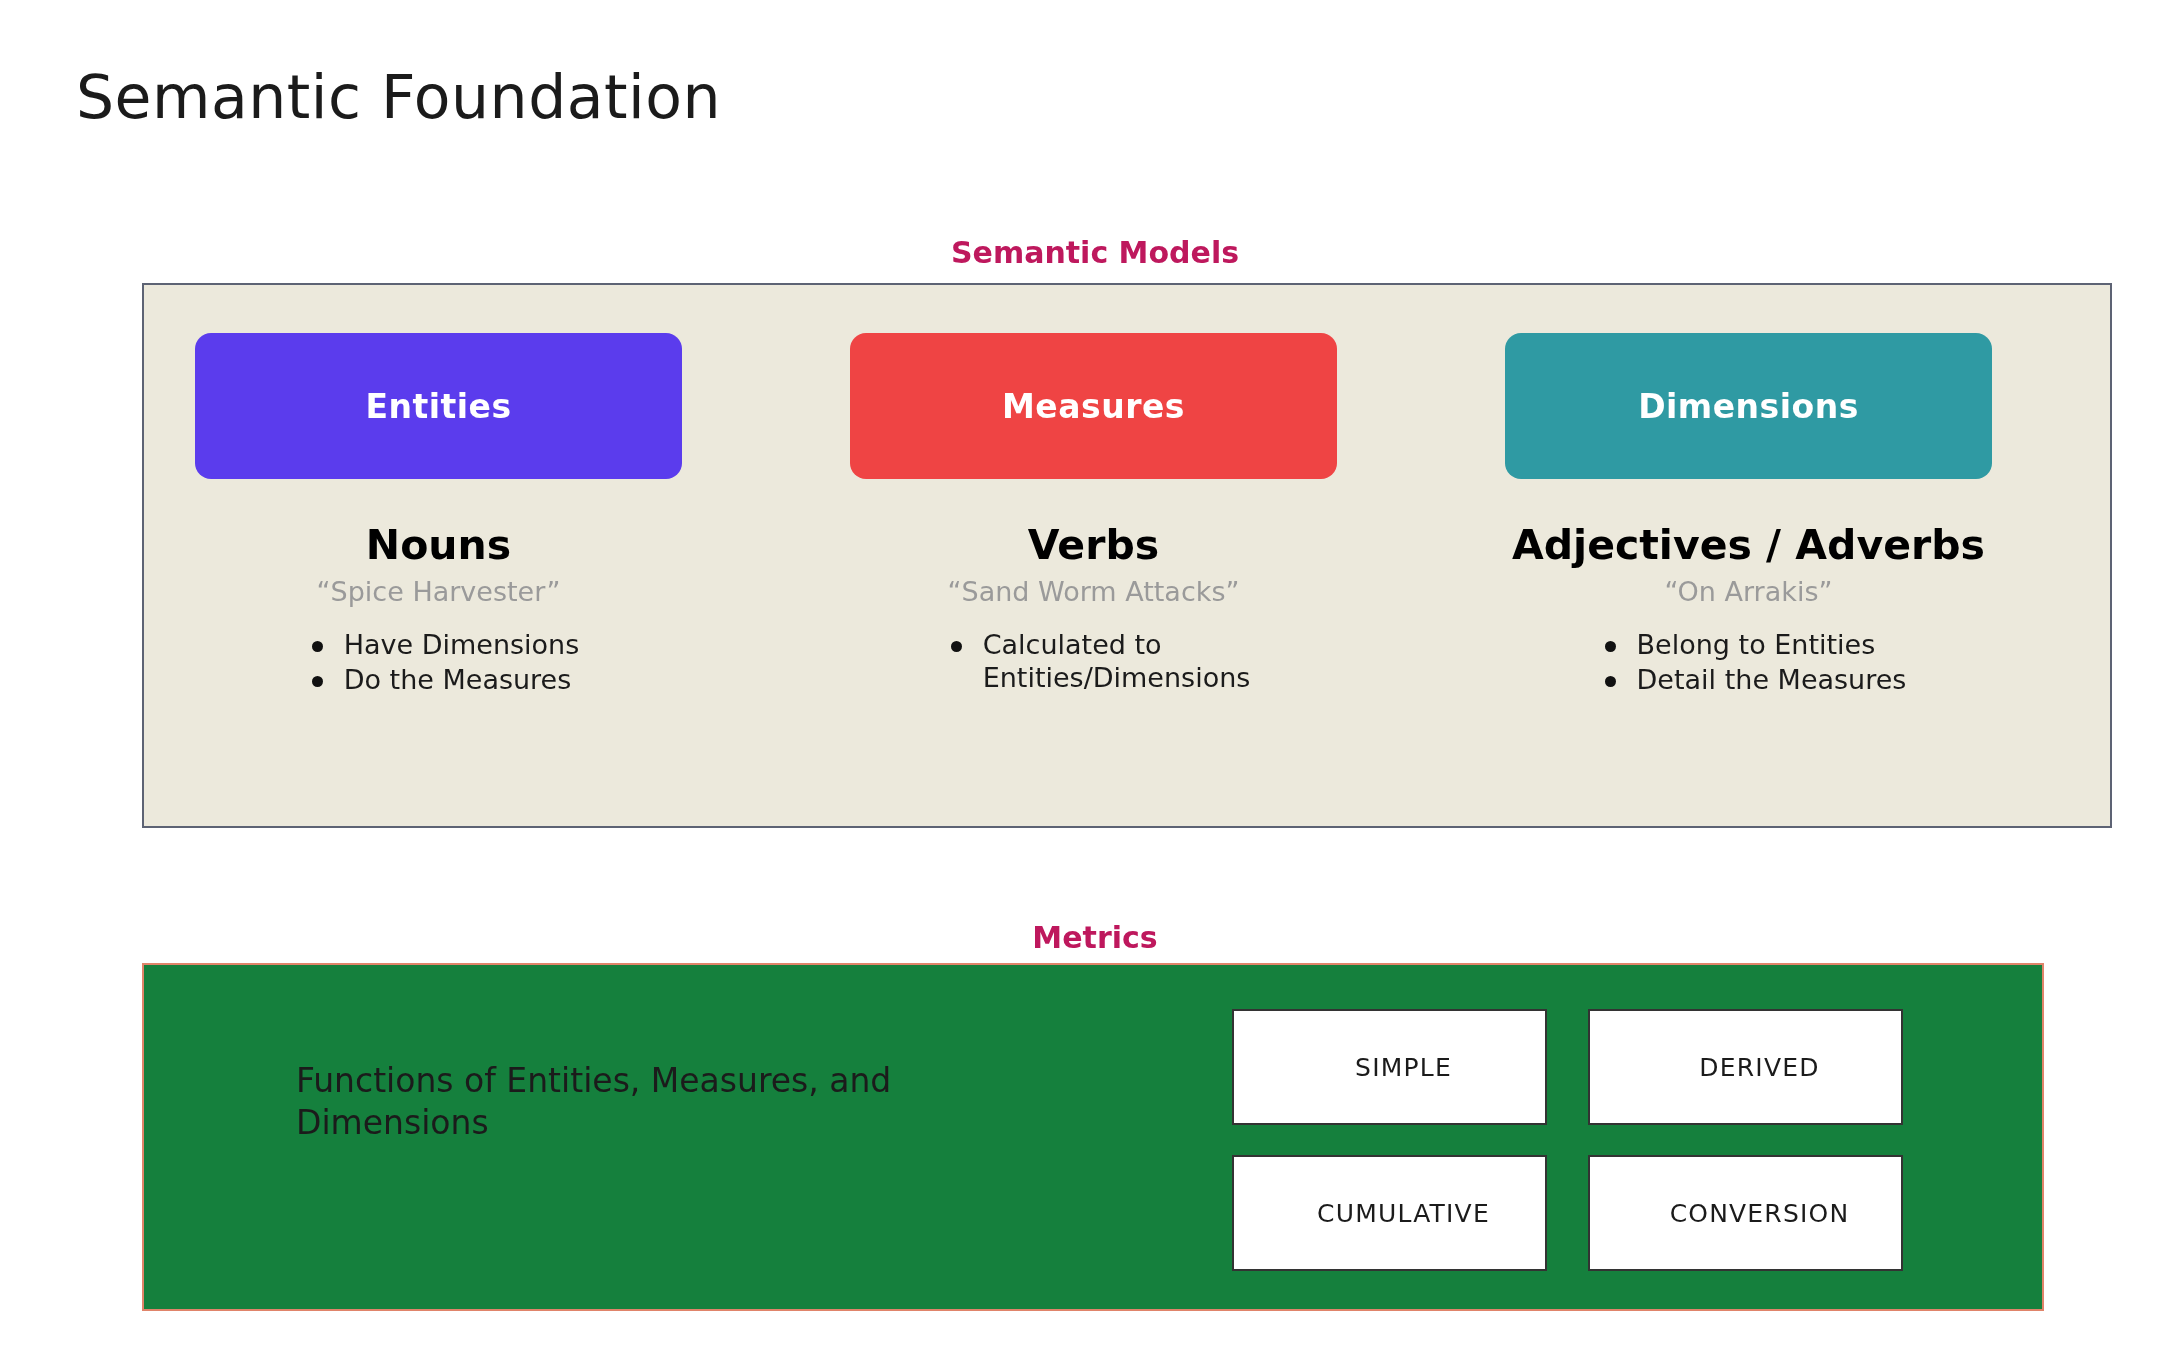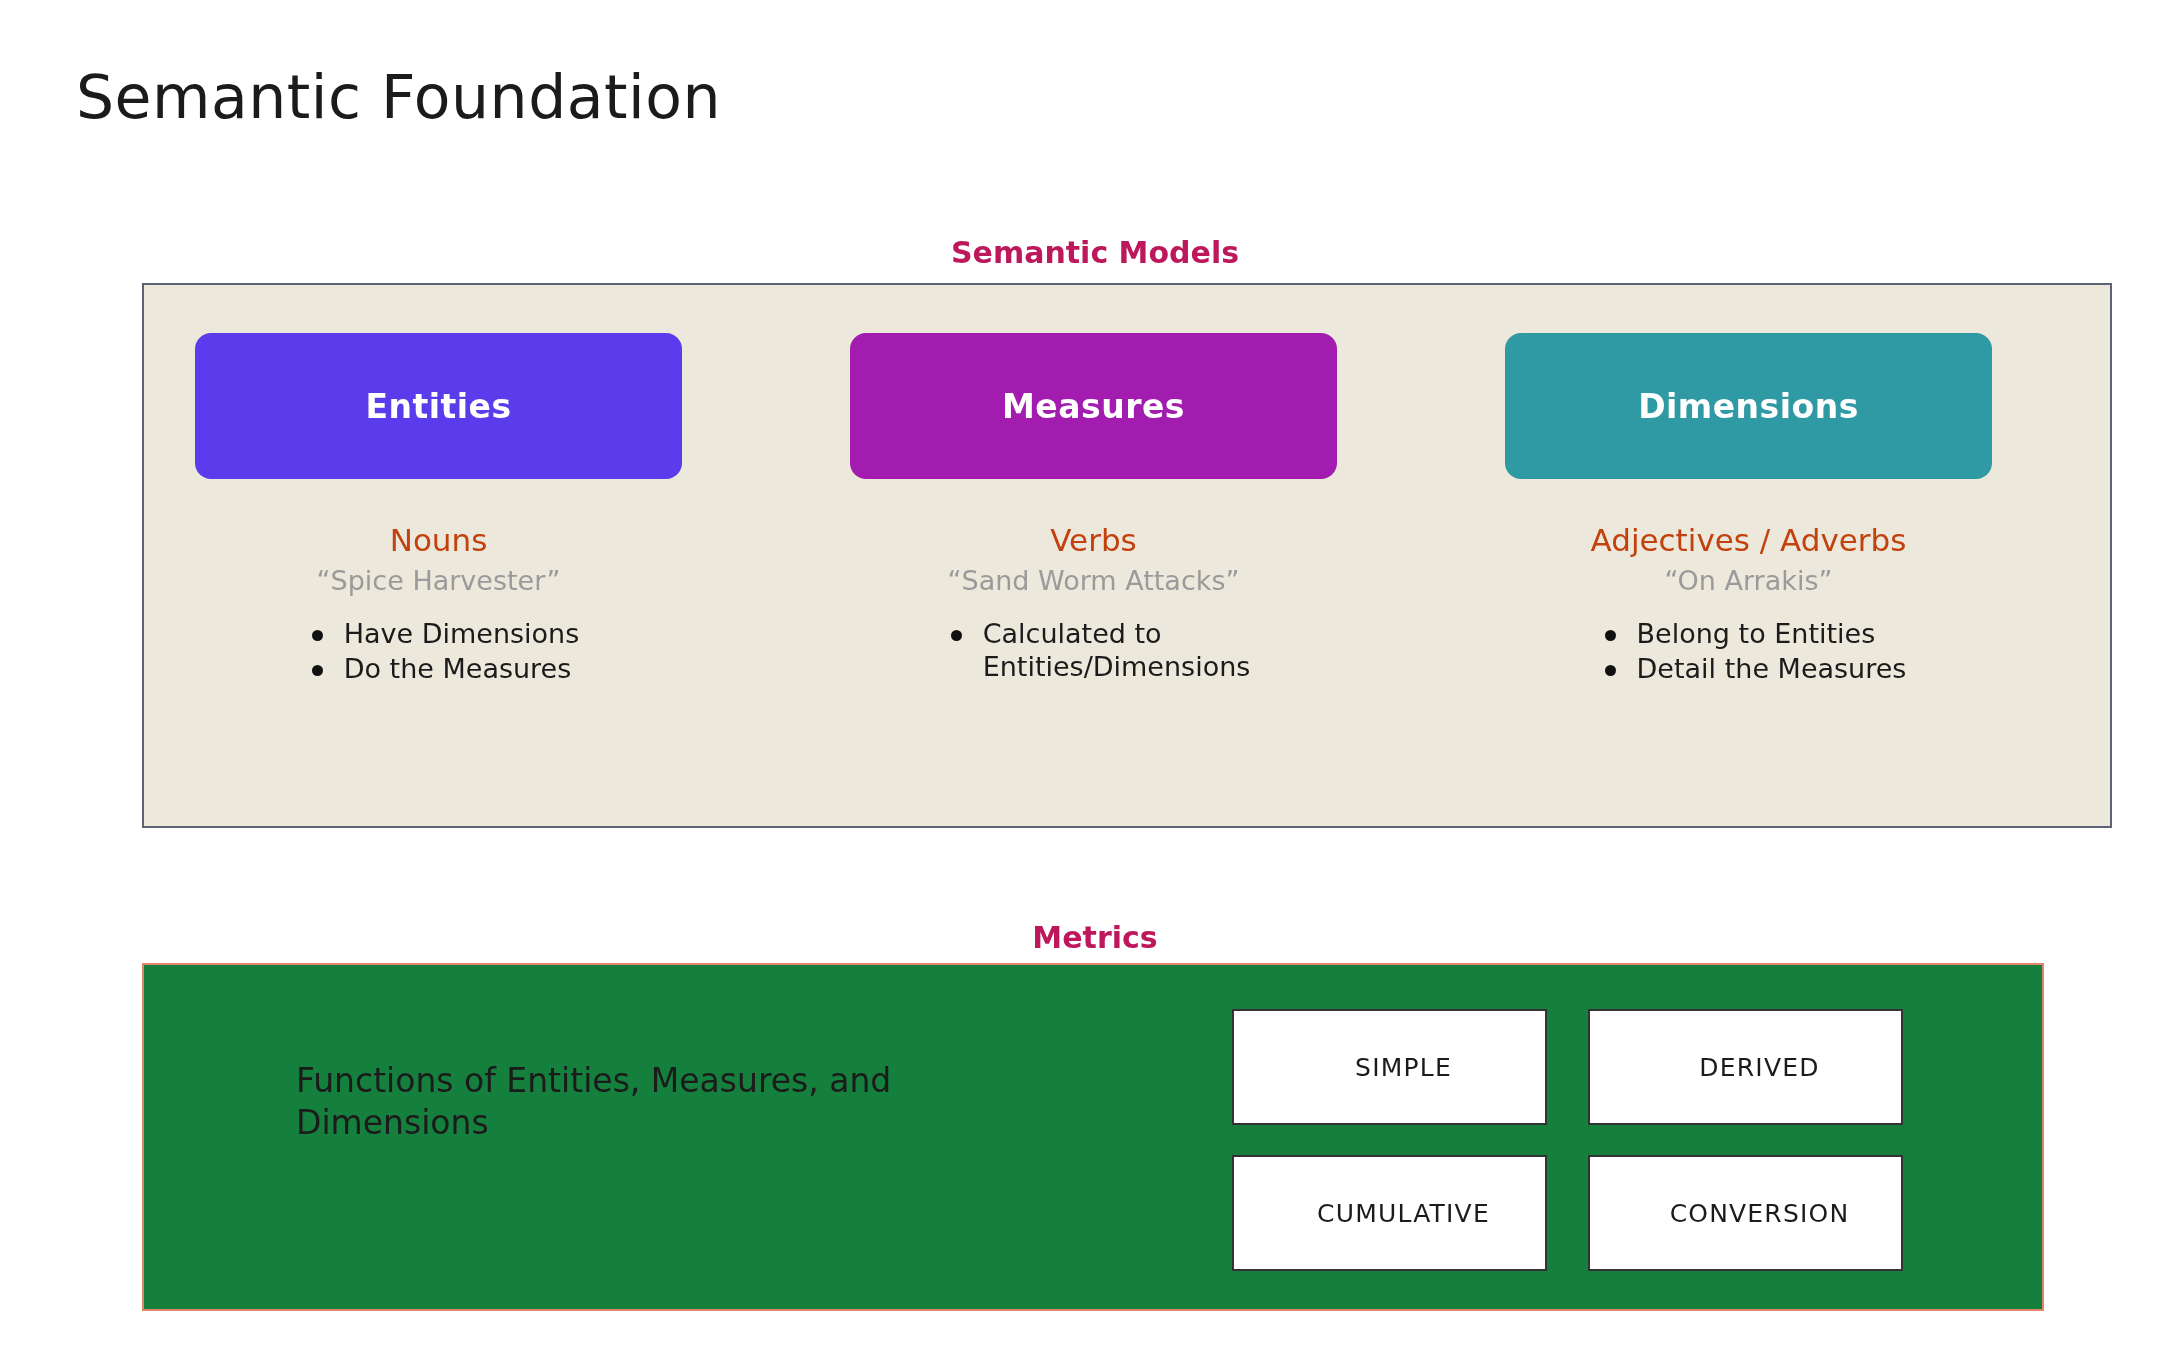--- a/index.html
+++ b/index.html
@@ -75,28 +75,28 @@
     display: flex;
     align-items: center;
     justify-content: center;
     color: #ffffff;
     font-size: 33px;
     font-weight: bold;
     letter-spacing: 0.5px;
     box-sizing: border-box;
   }
   #pill-entities   { background: #5b3ced; }
-  #pill-measures   { background: #a21caf; }
+  #pill-measures   { background: #ef4444; }
   #pill-dimensions { background: #2f9aa3; }
 
   .pos-label {
     margin-top: 44px;
-    font-size: 31px;
-    font-weight: normal;
-    color: #c2410c;
+    font-size: 41px;
+    font-weight: bold;
+    color: #000000;
     line-height: 1.1;
   }
   .pos-example {
     margin-top: 8px;
     font-size: 27px;
     color: #9a9a9a;
     line-height: 1.15;
   }
 
   .bullets {

